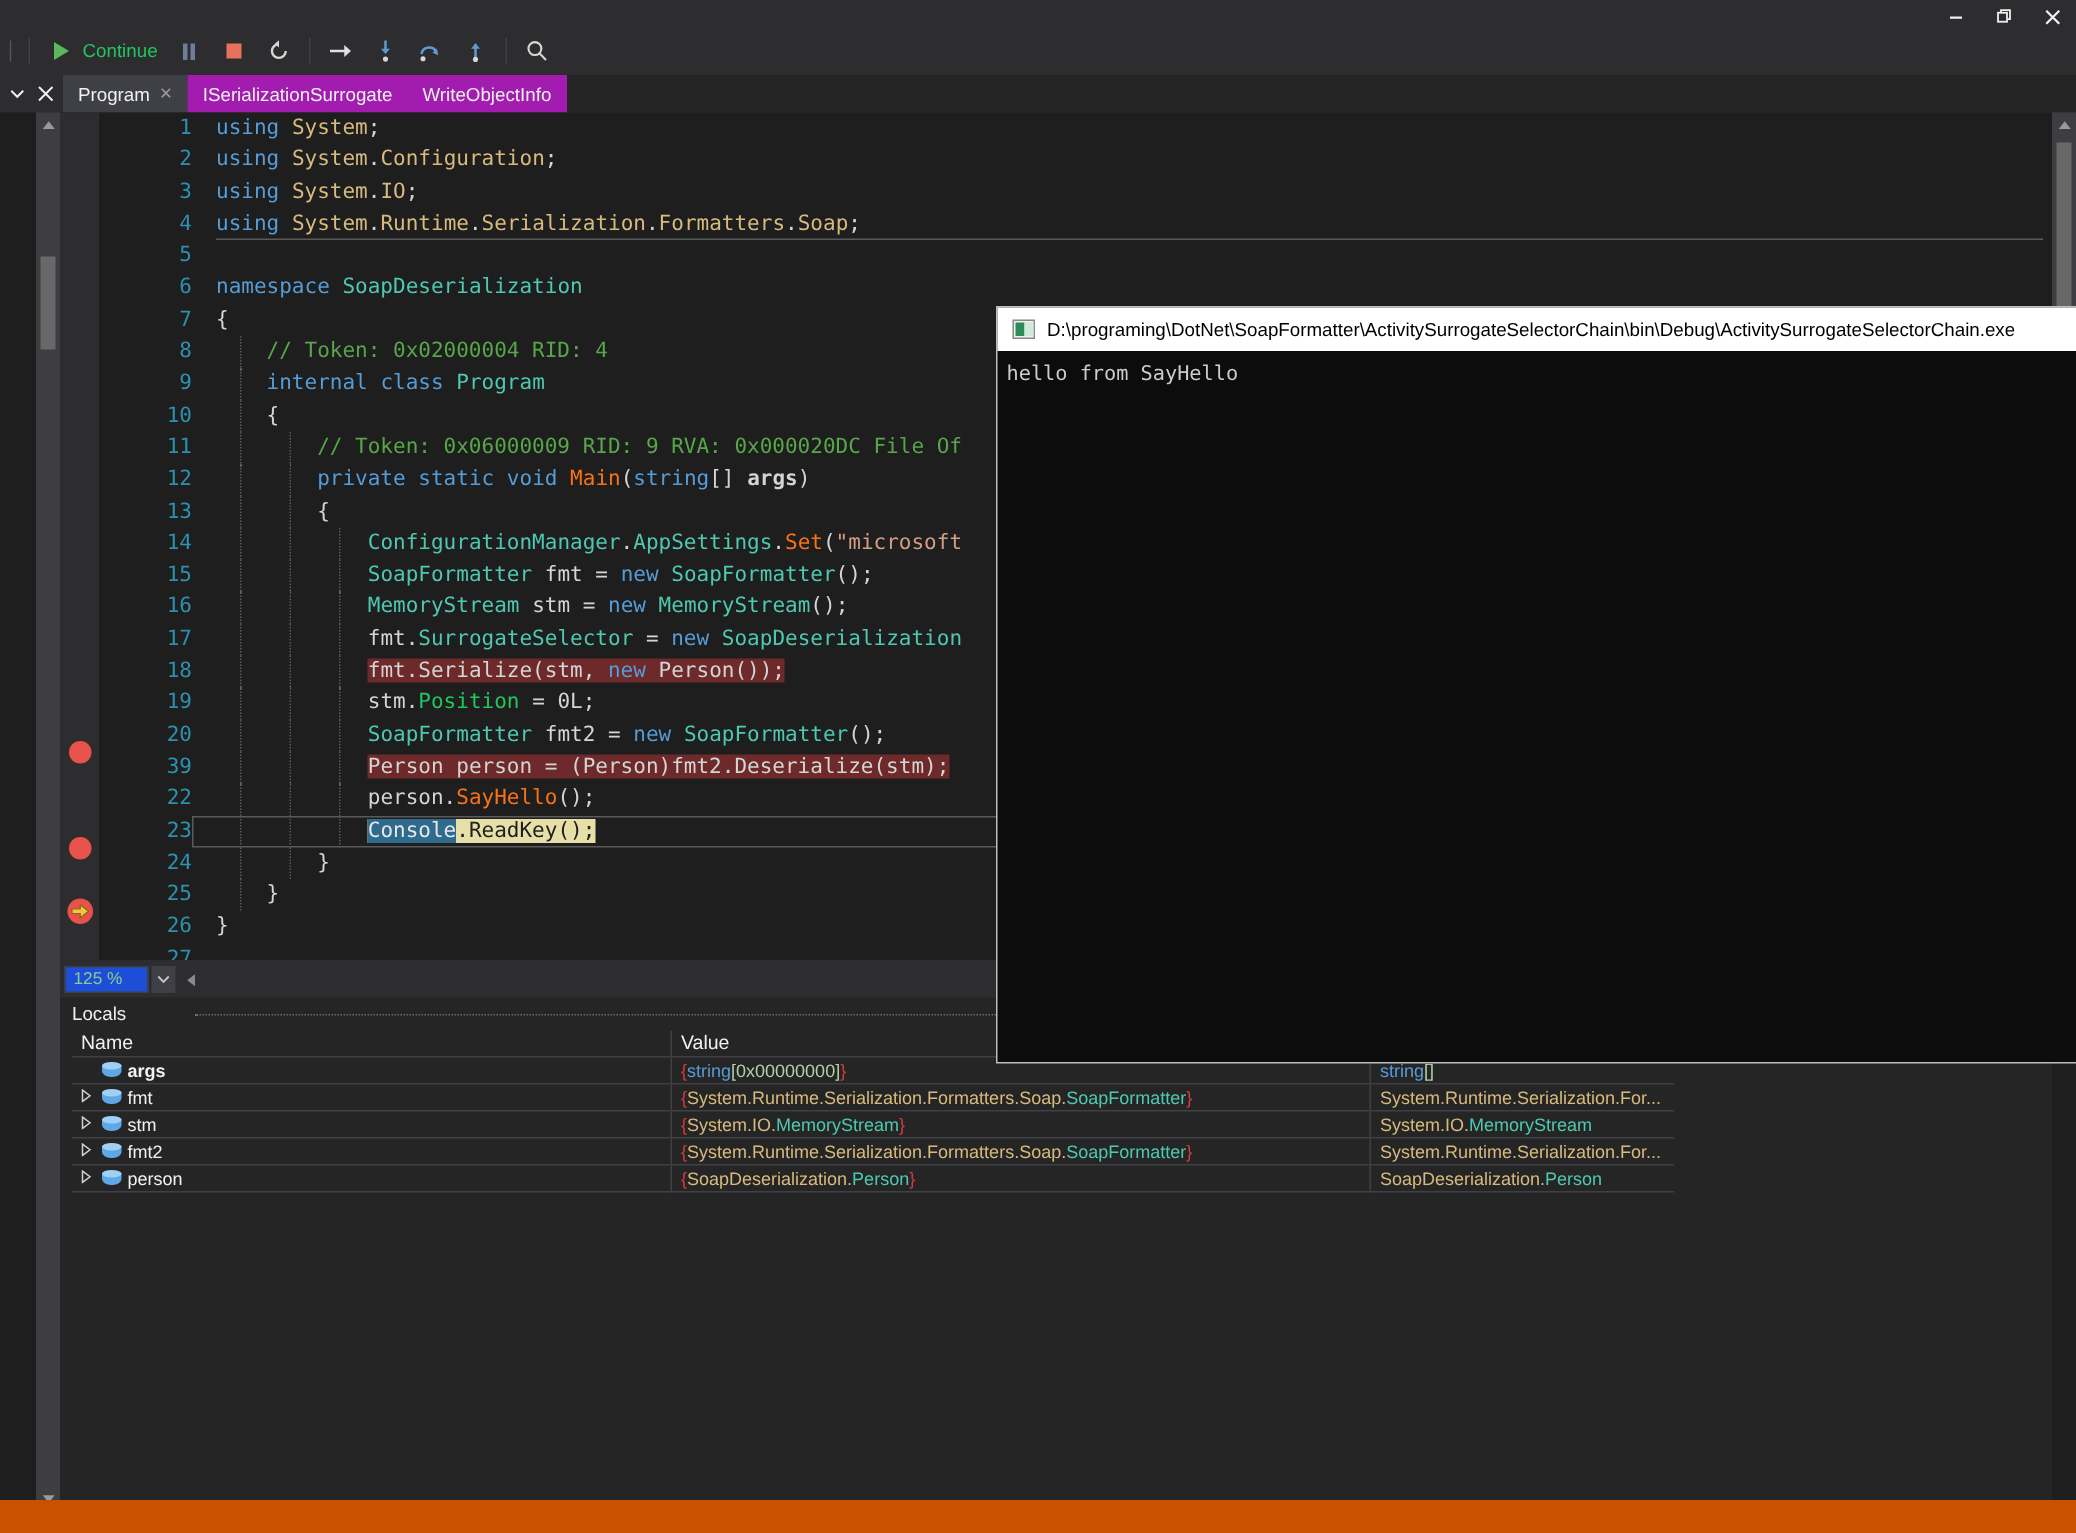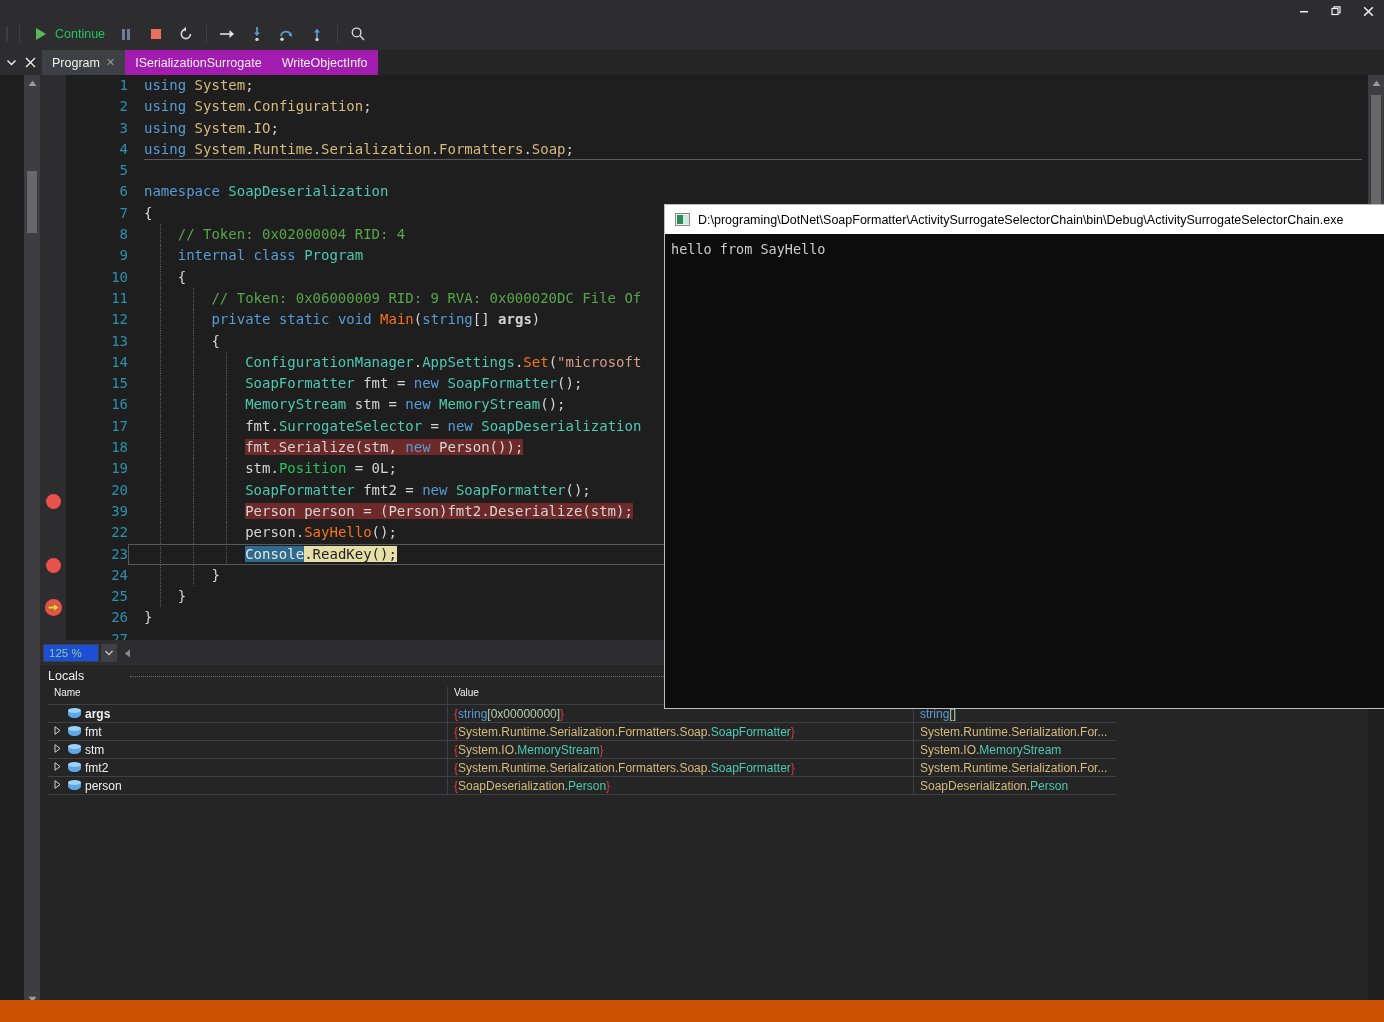--- a/index.html
+++ b/index.html
@@ -86,21 +86,21 @@
   .zleftarrow { position:absolute; left:80px; top:4px; width:14px; height:16px;
                 display:flex; align-items:center; justify-content:center; }
 
   
   .locals { position:absolute; left:40px; top:665px; width:1328px; height:342px; background:#252526; }
   .locals-head { position:absolute; left:0; top:0; width:100%; height:22px;
                  display:flex; align-items:center; padding-left:8px; color:#f1f1f1; font-size:12.5px; }
   .dotted { position:absolute; left:90px; right:6px; top:11px; height:1px;
             border-top:1px dotted #6d6d6d; }
   .grid { position:absolute; left:8px; top:22px; width:1068px; }
-  .grid-header { display:flex; height:18px; background:#252526; color:#f1f1f1; font-size:10px;
+  .grid-header { display:flex; height:18px; background:#252526; color:#f1f1f1; font-size:13px;
                  border-bottom:1px solid #3f3f46; }
   .gh-name { width:400px; padding-left:6px; border-right:1px solid #3f3f46; }
   .gh-val  { width:466px; padding-left:6px; border-right:1px solid #3f3f46; }
   .gh-type { width:200px; padding-left:6px; }
   .grow { display:flex; height:18px; font-size:12px; border-bottom:1px solid #3f3f46; align-items:center; }
   .gc-name { width:400px; display:flex; align-items:center; gap:4px; padding-left:6px;
              border-right:1px solid #3f3f46; height:18px; color:#f1f1f1; }
   .gc-val  { width:466px; padding-left:6px; border-right:1px solid #3f3f46; height:18px;
              line-height:18px; overflow:hidden; white-space:nowrap; }
   .gc-type { width:200px; padding-left:6px; height:18px; line-height:18px;

